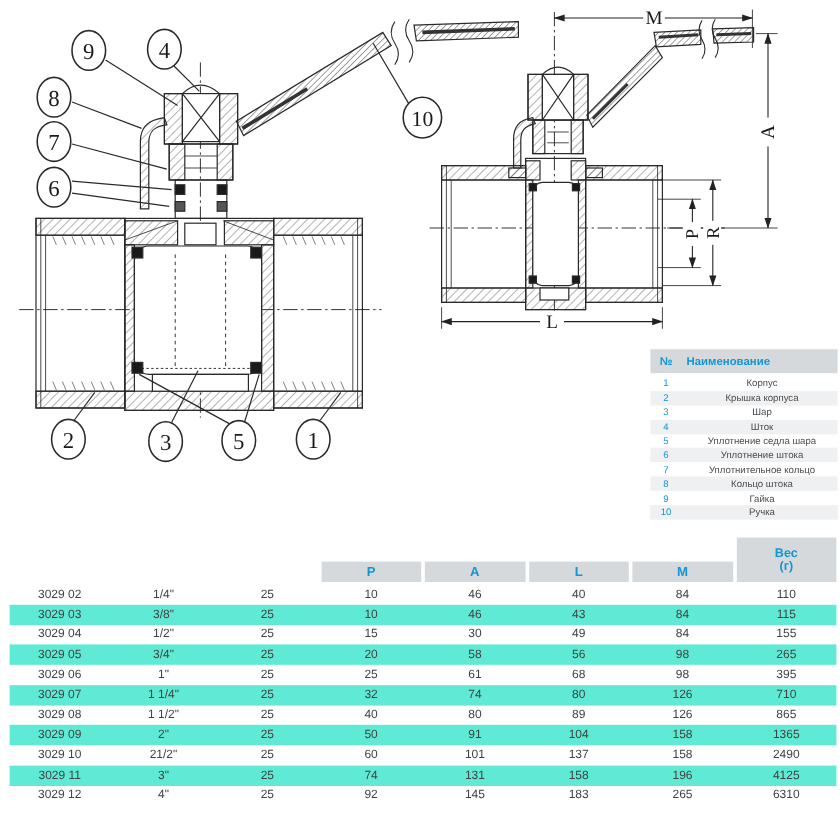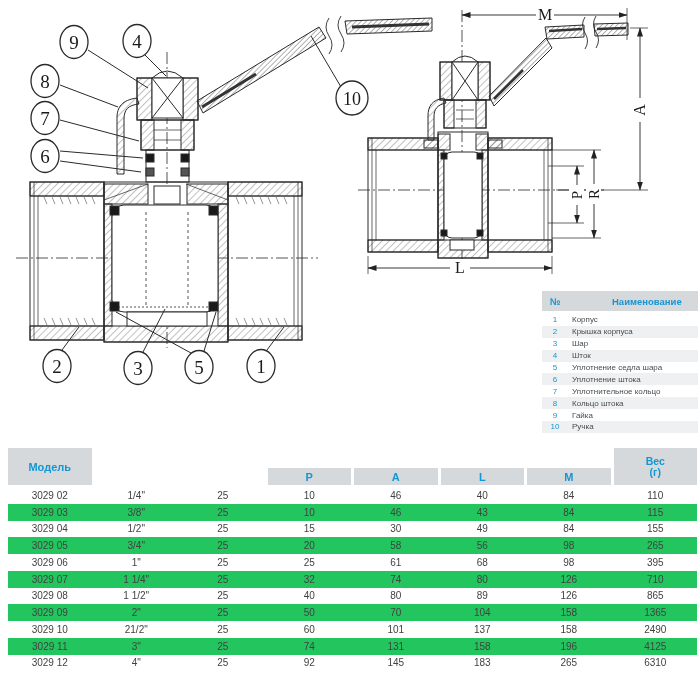--- a/index.html
+++ b/index.html
@@ -10,26 +10,26 @@
   svg text{font-family:"Liberation Serif", serif;fill:#1a1a1a;}
   .stage{position:absolute;inset:0;}
 
   
   .legend{position:absolute;left:542px;top:291px;width:156px;}
   .legend-header{
     height:20px;background:#d6d9db;display:grid;grid-template-columns:26px 1fr;
     align-items:center;font-size:9.5px;font-weight:bold;color:#1496d4;
   }
   .legend-header .lh-num{text-align:center;}
-  .legend-header .lh-name{padding-left:4px;margin-left:40px;}
+  .legend-header .lh-name{padding-left:4px;}
   .legend-rows{margin-top:3px;}
   .lrow{display:grid;grid-template-columns:26px 1fr;height:11.9px;align-items:center;font-size:8px;}
   .lrow.alt{background:#eef0f1;}
   .lnum{color:#1496d4;text-align:center;}
-  .lname{color:#4b4c4e;padding-left:4px;white-space:nowrap;}
+  .lname{color:#4b4c4e;padding-left:4px;white-space:nowrap;text-align:center;}
 
   
   .spec{position:absolute;left:8px;top:448px;width:689px;}
   .spec-header{
     display:grid;grid-template-columns:repeat(8,1fr);grid-template-rows:18px 17px;
     gap:2px 3px;
   }
   .hcell{
     background:#d6d9db;color:#1496d4;font-weight:bold;font-size:11px;
     display:flex;align-items:center;justify-content:center;text-align:center;line-height:10px;
@@ -41,21 +41,21 @@
   .hc-p{grid-column:4;grid-row:2;}
   .hc-a{grid-column:5;grid-row:2;}
   .hc-l{grid-column:6;grid-row:2;}
   .hc-m{grid-column:7;grid-row:2;}
   .hc-weight{grid-column:8;grid-row:1/3;flex-direction:column;font-size:10.5px;line-height:11px;}
   .spec-body{margin-top:2px;}
   .srow{
     display:grid;grid-template-columns:repeat(8,1fr);column-gap:3px;height:16.75px;
     align-items:center;text-align:center;font-size:10px;color:#424242;
   }
-  .srow.alt{background:#22c55e;}
+  .srow.alt{background:#5eead4;}
 </style>
 </head>
 <body>
 
 <div class="stage">
 
 
 <svg width="700" height="445" viewBox="0 0 700 445">
   <defs>
     <pattern id="h" width="5" height="5" patternUnits="userSpaceOnUse" patternTransform="rotate(45)">
@@ -342,21 +342,20 @@
         <div class="lrow alt">
           <span class="lnum">10</span>
           <span class="lname">Ручка</span>
         </div>
       </div>
 </div>
 
 
 <div class="spec">
   <div class="spec-header">
-    <div class="hcell hc-model">Модель</div>
     <div class="hcell hc-p">P</div>
     <div class="hcell hc-a">A</div>
     <div class="hcell hc-l">L</div>
     <div class="hcell hc-m">M</div>
     <div class="hcell hc-weight">
       <span>Вес</span>
       <span>(г)</span>
     </div>
   </div>
   <div class="spec-body">
@@ -428,21 +427,21 @@
           <span>80</span>
           <span>89</span>
           <span>126</span>
           <span>865</span>
         </div>
         <div class="srow alt">
           <span>3029 09</span>
           <span>2"</span>
           <span>25</span>
           <span>50</span>
-          <span>70</span>
+          <span>91</span>
           <span>104</span>
           <span>158</span>
           <span>1365</span>
         </div>
         <div class="srow">
           <span>3029 10</span>
           <span>21/2"</span>
           <span>25</span>
           <span>60</span>
           <span>101</span>

